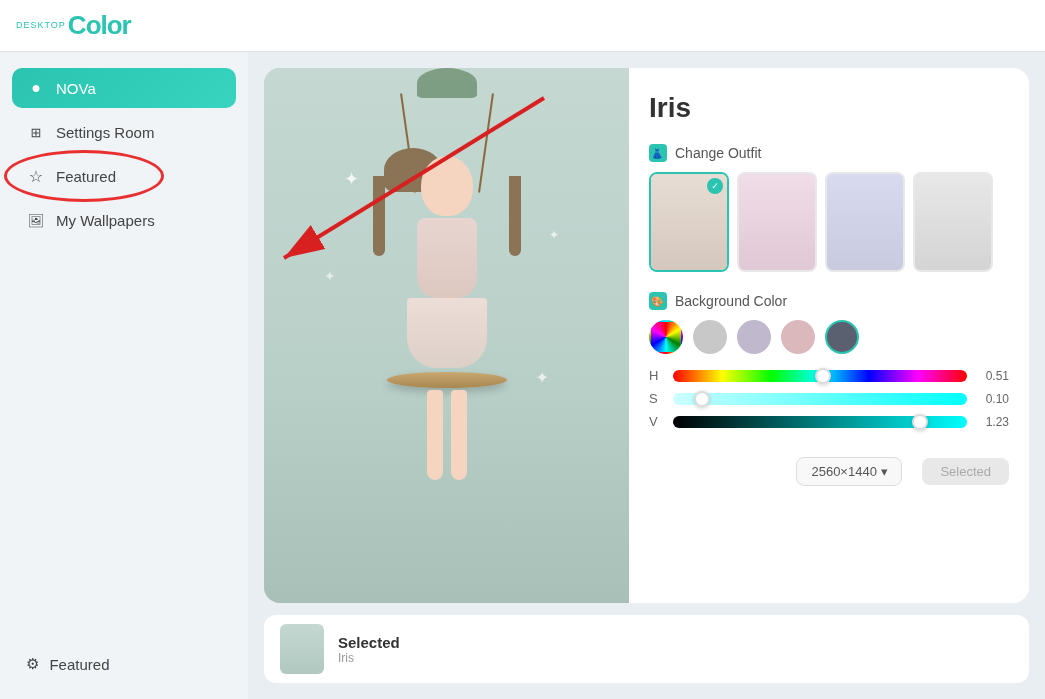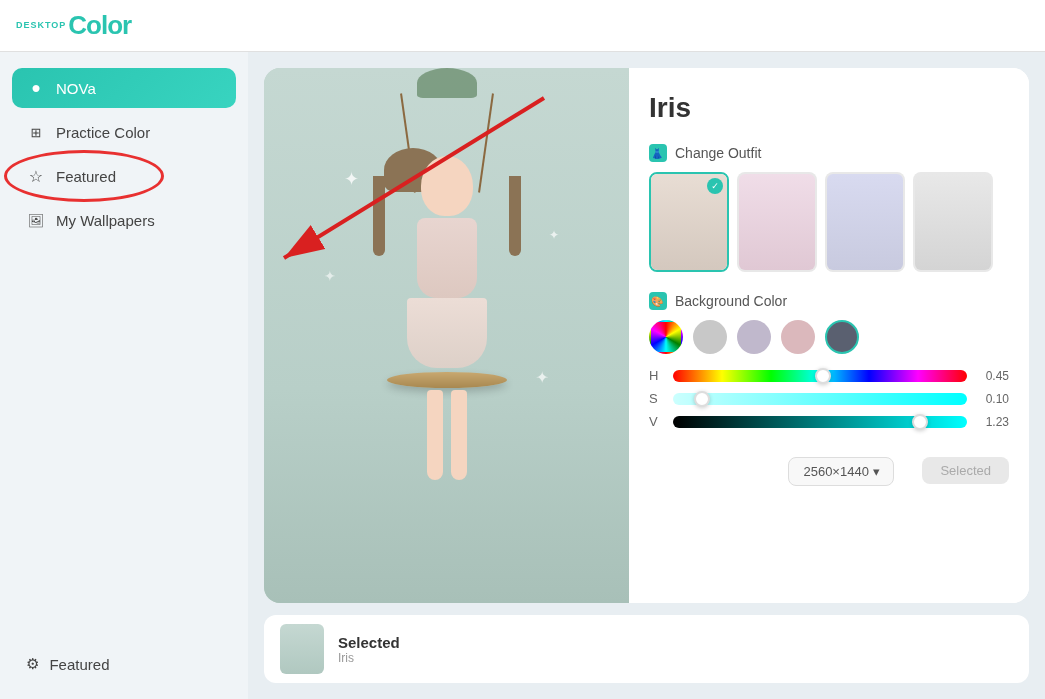--- a/index.html
+++ b/index.html
@@ -353,23 +353,23 @@
     .hsv-value {
       width: 32px;
       font-size: 12px;
       color: #666;
       text-align: right;
     }
 
     
     .bottom-controls {
       display: flex;
-      align-items: flex-start;
+      align-items: center;
       justify-content: flex-end;
-      gap: 28px;
+      gap: 20px;
     }
     .resolution-btn {
       padding: 6px 14px;
       border: 1px solid #ddd;
       border-radius: 8px;
       font-size: 13px;
       color: #555;
       background: #f8f8f8;
       cursor: pointer;
       display: flex;
@@ -424,37 +424,37 @@
       cursor: pointer;
       font-size: 15px;
       color: #444;
     }
   </style>
 </head>
 <body>
 
 <div class="titlebar">
   <div class="logo-area">
-    <span style="font-size:9px;color:#2ac4b0;font-weight:700;letter-spacing:1px;align-self:flex-start;margin-top:10px;margin-right:2px;">DESKTOP</span>
+    <span style="font-size:9px;color:#2ac4b0;font-weight:400;letter-spacing:1px;align-self:flex-start;margin-top:10px;margin-right:2px;">DESKTOP</span>
     <span class="logo-text">Color</span>
   </div>
 </div>
 
 <div class="main-layout">
 
   <div class="sidebar">
 
     <div class="sidebar-item active">
       <span class="si-icon">●</span>
       <span>NOVa</span>
     </div>
 
     <div class="sidebar-item">
       <span class="si-icon" style="font-size:13px;">⊞</span>
-      <span>Practice Color</span>
+      <span>Settings Room</span>
     </div>
 
     <div class="sidebar-item" style="position:relative;">
       <div class="featured-circle"></div>
       <span class="si-icon">☆</span>
       <span>Featured</span>
     </div>
 
     <div class="sidebar-item">
       <span class="si-icon" style="font-size:13px;">🖼</span>
@@ -554,21 +554,21 @@
             <div class="color-swatch" style="background:#c0b8cc;"></div>
             <div class="color-swatch" style="background:#dbb8bc;"></div>
             <div class="color-swatch selected" style="background:#5a6070;"></div>
           </div>
 
           <div class="hsv-row">
             <span class="hsv-label">H</span>
             <div class="hsv-slider-track h-track">
               <div class="slider-thumb" style="left:51%;"></div>
             </div>
-            <span class="hsv-value">0.45</span>
+            <span class="hsv-value">0.51</span>
           </div>
 
           <div class="hsv-row">
             <span class="hsv-label">S</span>
             <div class="hsv-slider-track s-track">
               <div class="slider-thumb" style="left:10%;"></div>
             </div>
             <span class="hsv-value">0.10</span>
           </div>
 

